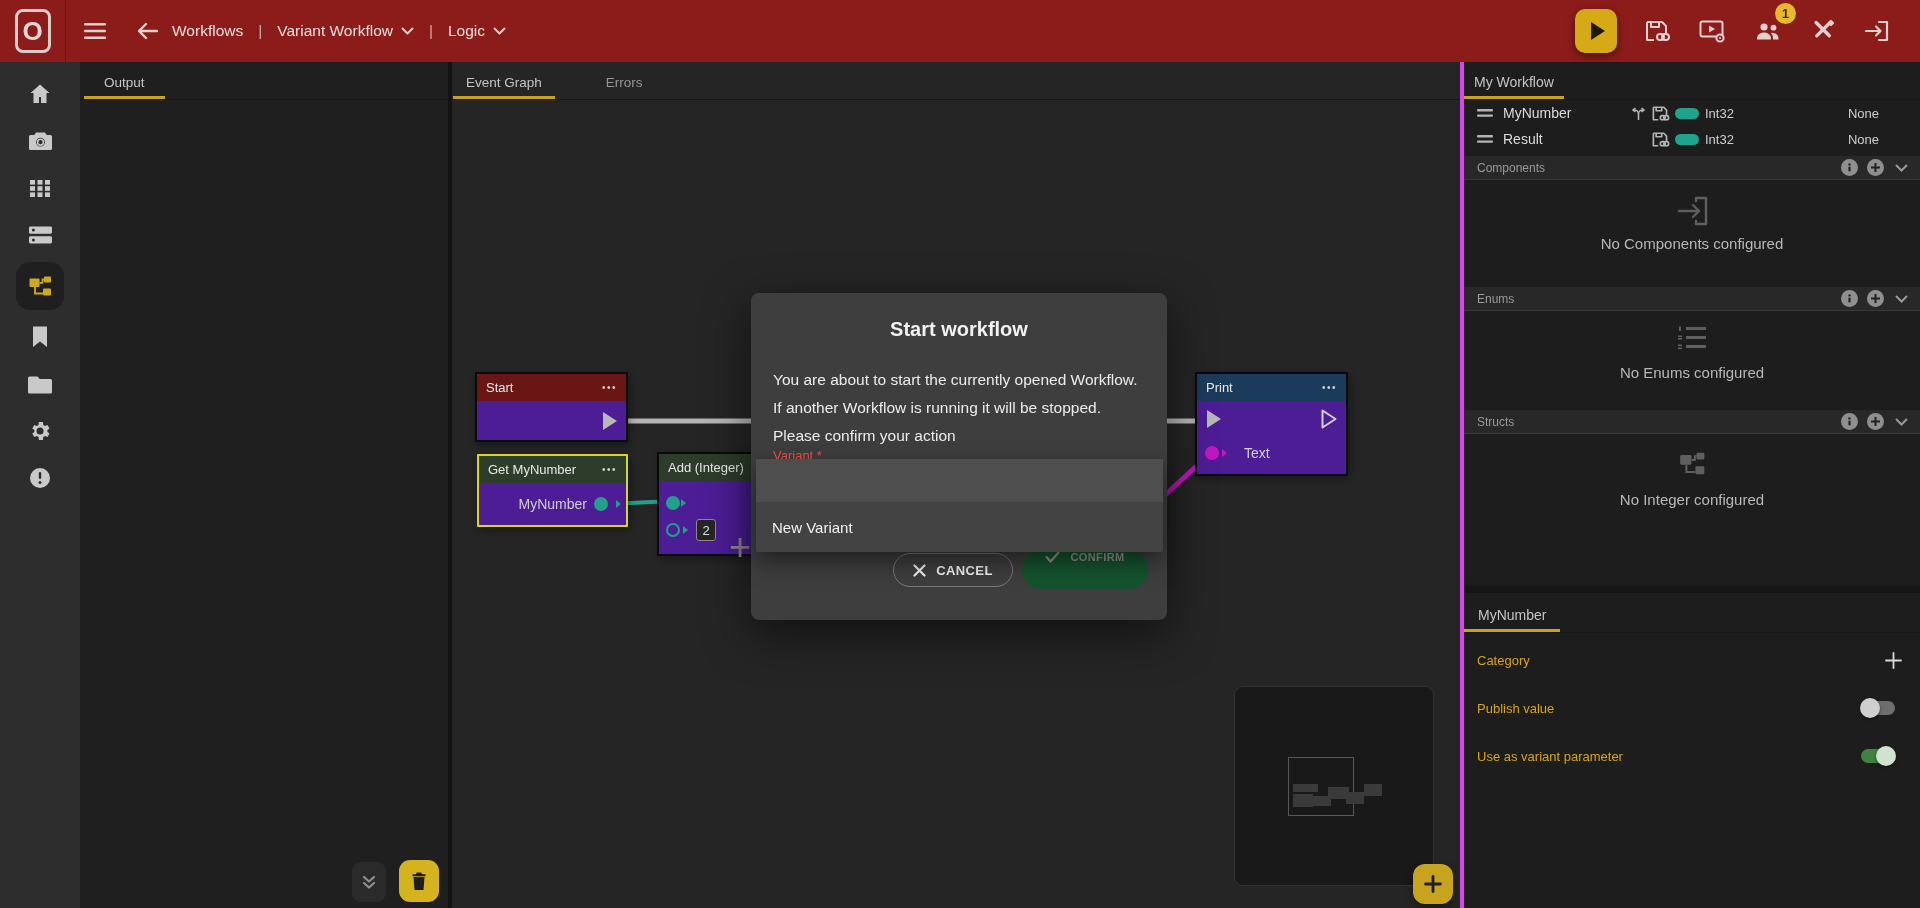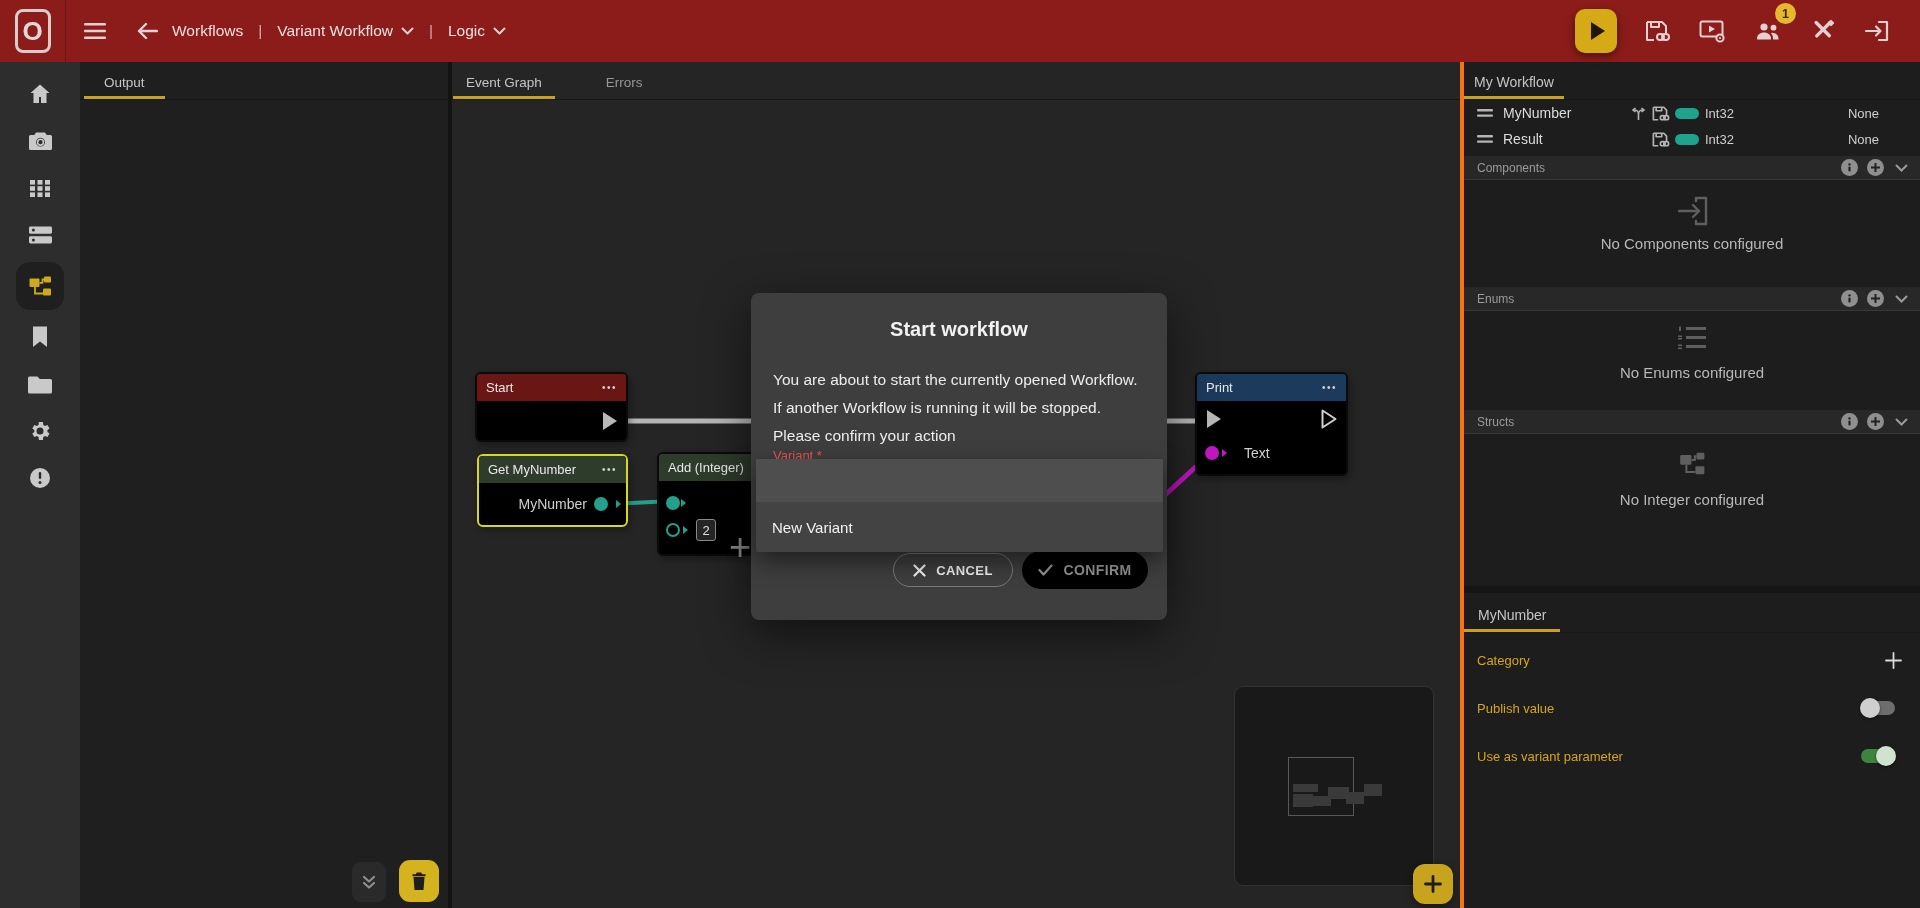--- a/index.html
+++ b/index.html
@@ -56,21 +56,21 @@
   .sq-btn.yellow { width:40px; height:42px; background:#d4b31e; border-radius:11px; }
 
   
   .canvas-bg { position:absolute; left:452px; top:62px; right:460px; bottom:0; background:#252525; z-index:10; }
   .canvas-bg .tab.err { margin-left:31px; }
   .canvas-bg .tab.eg { margin-left:1px; padding:0 13px; }
   .graph-layer { position:absolute; left:0; top:0; width:1920px; height:908px; z-index:20; pointer-events:none; }
   .graph-layer > * { pointer-events:auto; }
   .wires { position:absolute; left:0; top:0; pointer-events:none; }
 
-  .node { position:absolute; border:2px solid #0a0a0a; border-radius:6px; background:#000000;
+  .node { position:absolute; border:2px solid #0a0a0a; border-radius:1px; background:#4c1d95;
           box-shadow:2px 3px 7px rgba(0,0,0,.35); cursor:grab; }
   .node.selected { border-color:#d8d622; }
   .node-hd { height:27px; display:flex; align-items:center; padding:0 9px; color:#e8e8e8;
              font-size:13px; border-radius:3px 3px 0 0; }
   .node-hd.red { background:#6a1614; } .node-hd.green { background:#2e3c2c; } .node-hd.blue { background:#1c3a5c; }
   .dots { margin-left:auto; color:#d5d5d5; font-size:10px; letter-spacing:1.5px; cursor:pointer; }
   .pin-circle { width:14px; height:14px; border-radius:50%; }
   .pin-circle.teal { background:#22a08c; } .pin-circle.teal-o { background:transparent; border:2.5px solid #22a08c; }
   .pin-circle.magenta { background:#c217c2; }
   .nib { width:0; height:0; border-top:4px solid transparent; border-bottom:4px solid transparent; margin-left:1px; }
@@ -97,27 +97,27 @@
   .variant-label { position:absolute; left:22px; top:155px; font-size:13px; color:#ef5350; }
   .dropdown { position:absolute; left:5px; top:166px; width:407px; background:#434343; border-radius:2px;
               box-shadow:0 9px 24px rgba(0,0,0,.5); z-index:5; }
   .opt { height:50px; display:flex; align-items:center; padding:0 16px; font-size:15px; color:#f2f2f2; cursor:pointer; }
   .opt.hl { height:43px; background:#4e4e4e; }
   .btn-cancel { position:absolute; left:142px; top:260px; width:120px; height:34px; border-radius:17px;
                 border:1px solid #7a7a7a; background:transparent; color:#f0f0f0; font-size:13px;
                 font-weight:bold; letter-spacing:.4px; display:flex; align-items:center;
                 justify-content:center; gap:10px; cursor:pointer; }
   .btn-confirm { position:absolute; left:271px; top:258px; width:126px; height:38px; border-radius:19px;
-                 background:#000000; color:#949494; border:none; font-size:14px; font-weight:bold;
-                 letter-spacing:.4px; display:flex; align-items:center; justify-content:center;
+                 background:#14532d; color:#949494; border:none; font-size:11px; font-weight:bold;
+                 letter-spacing:.4px; display:flex; align-items:flex-start; justify-content:center;
                  gap:10px; cursor:default; }
 
   
   .right-panel { position:absolute; top:62px; left:1460px; width:460px; bottom:0; background:#1d1d1d;
-                 z-index:30; border-left:4px solid #f97316; }
+                 z-index:30; border-left:4px solid #d946ef; }
   .rp-tab { padding:0 10px; font-size:14px; }
   .sec-head { height:24px; background:#282828; border-bottom:1px solid #383838; display:flex;
               align-items:center; padding:0 12px 0 13px; color:#9a9a9a; font-size:12px; }
   .sec-head .sp { flex:1; }
   .chip { width:17px; height:17px; border-radius:50%; background:#8f8f8f; border:none; display:flex;
           align-items:center; justify-content:center; margin-left:9px; cursor:pointer; padding:0; }
   .sec-chev { margin-left:11px; cursor:pointer; display:flex; background:none; border:none; padding:0; }
   .var-row { height:26px; display:flex; align-items:center; padding-left:13px; color:#dcdcdc; font-size:14px; }
   .vr-name { width:126px; margin-left:10px; }
   .vr-ic { width:18px; display:flex; justify-content:center; margin-right:5px; }

